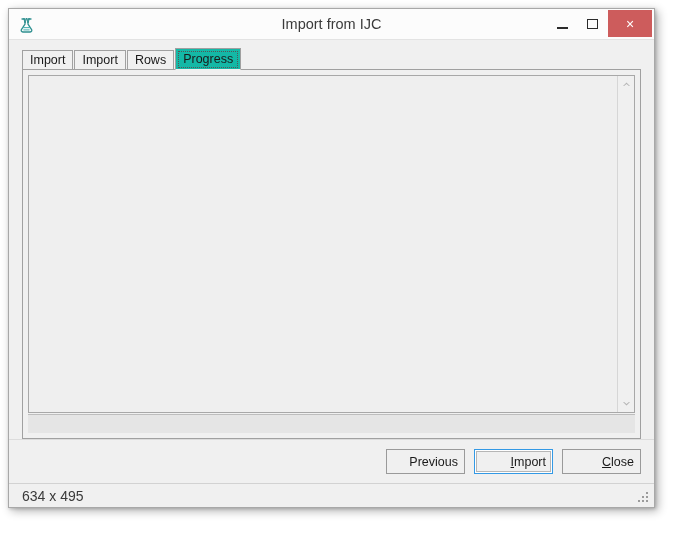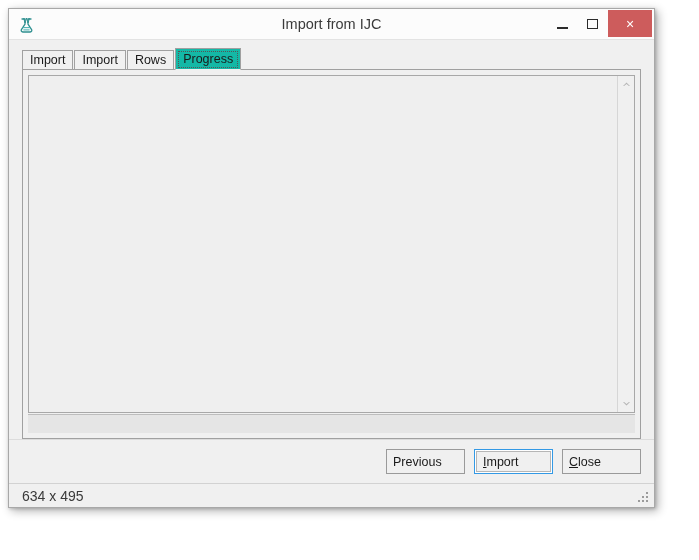--- a/index.html
+++ b/index.html
@@ -201,21 +201,21 @@
   .btn {
     min-width: 79px;
     height: 25px;
     margin-left: 9px;
     font-size: 12.5px;
     color: #1a1a1a;
     background: #f0f0f0;
     border: 1px solid #9a9a9a;
     display: flex;
     align-items: center;
-    justify-content: flex-start;
+    justify-content: flex-end;
     cursor: default;
     font-family: "Liberation Sans", sans-serif;
     padding: 0 6px;
   }
   .btn.disabled { color: #b0b0b0; border-color: #cacaca; }
   .btn.focused {
     border: 1px solid #3399e5;
     box-shadow: inset 0 0 0 1px #ffffff, inset 0 0 0 2px #b6b6b6;
     outline: none;
     padding-left: 8px;

